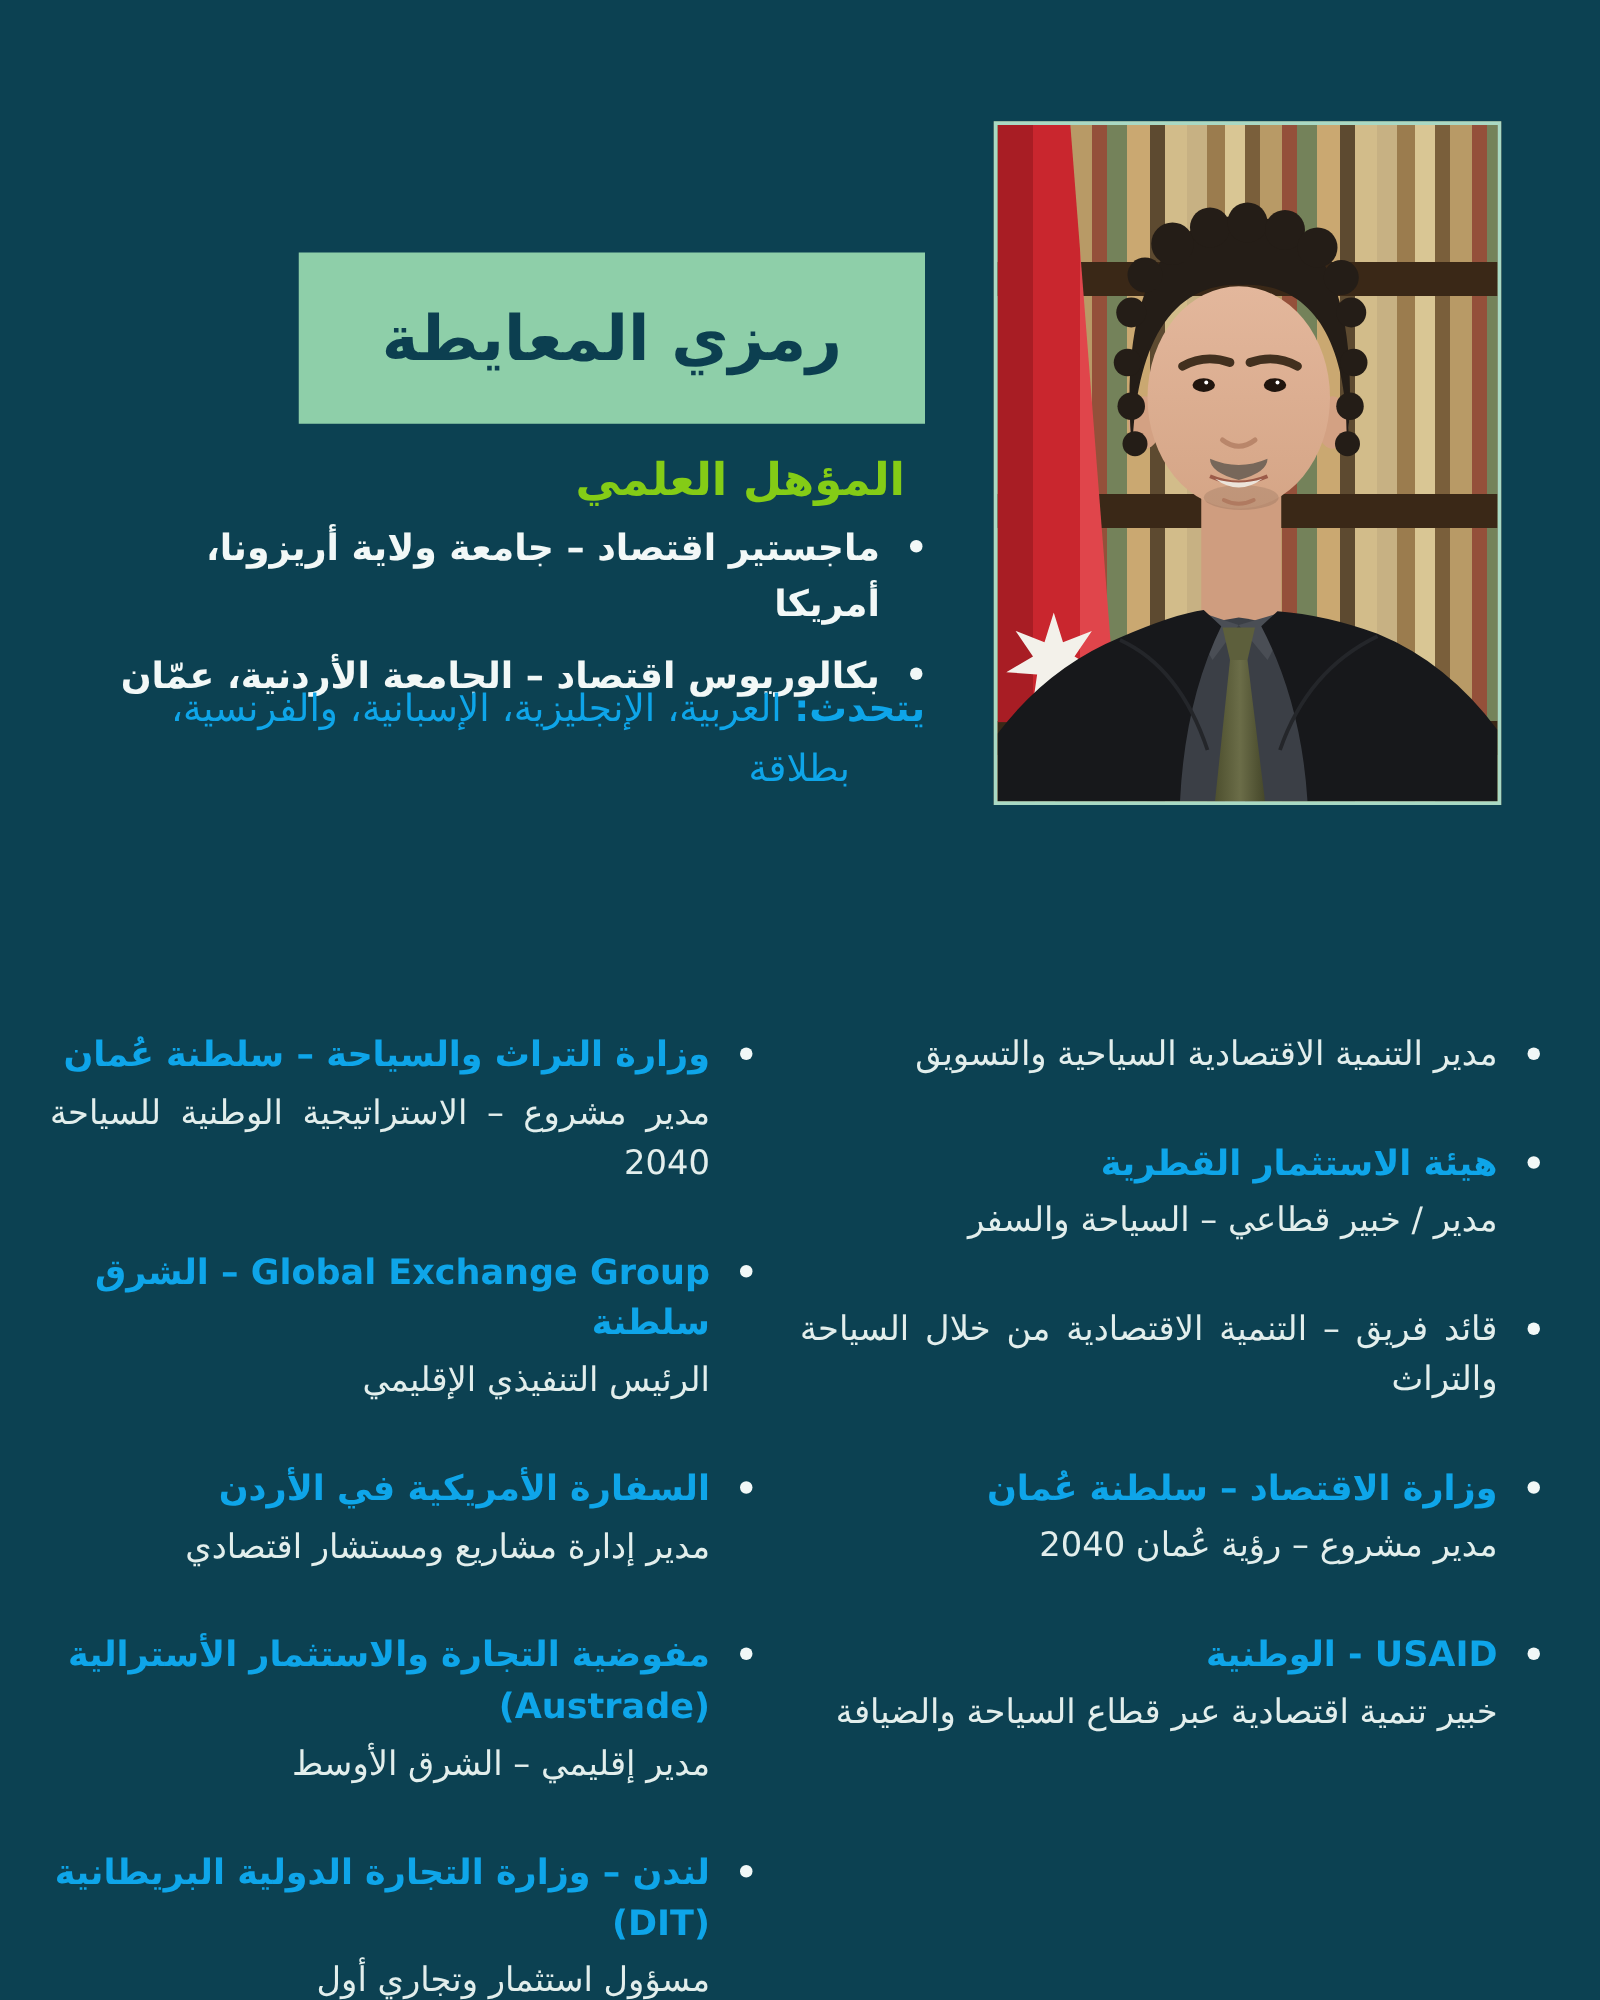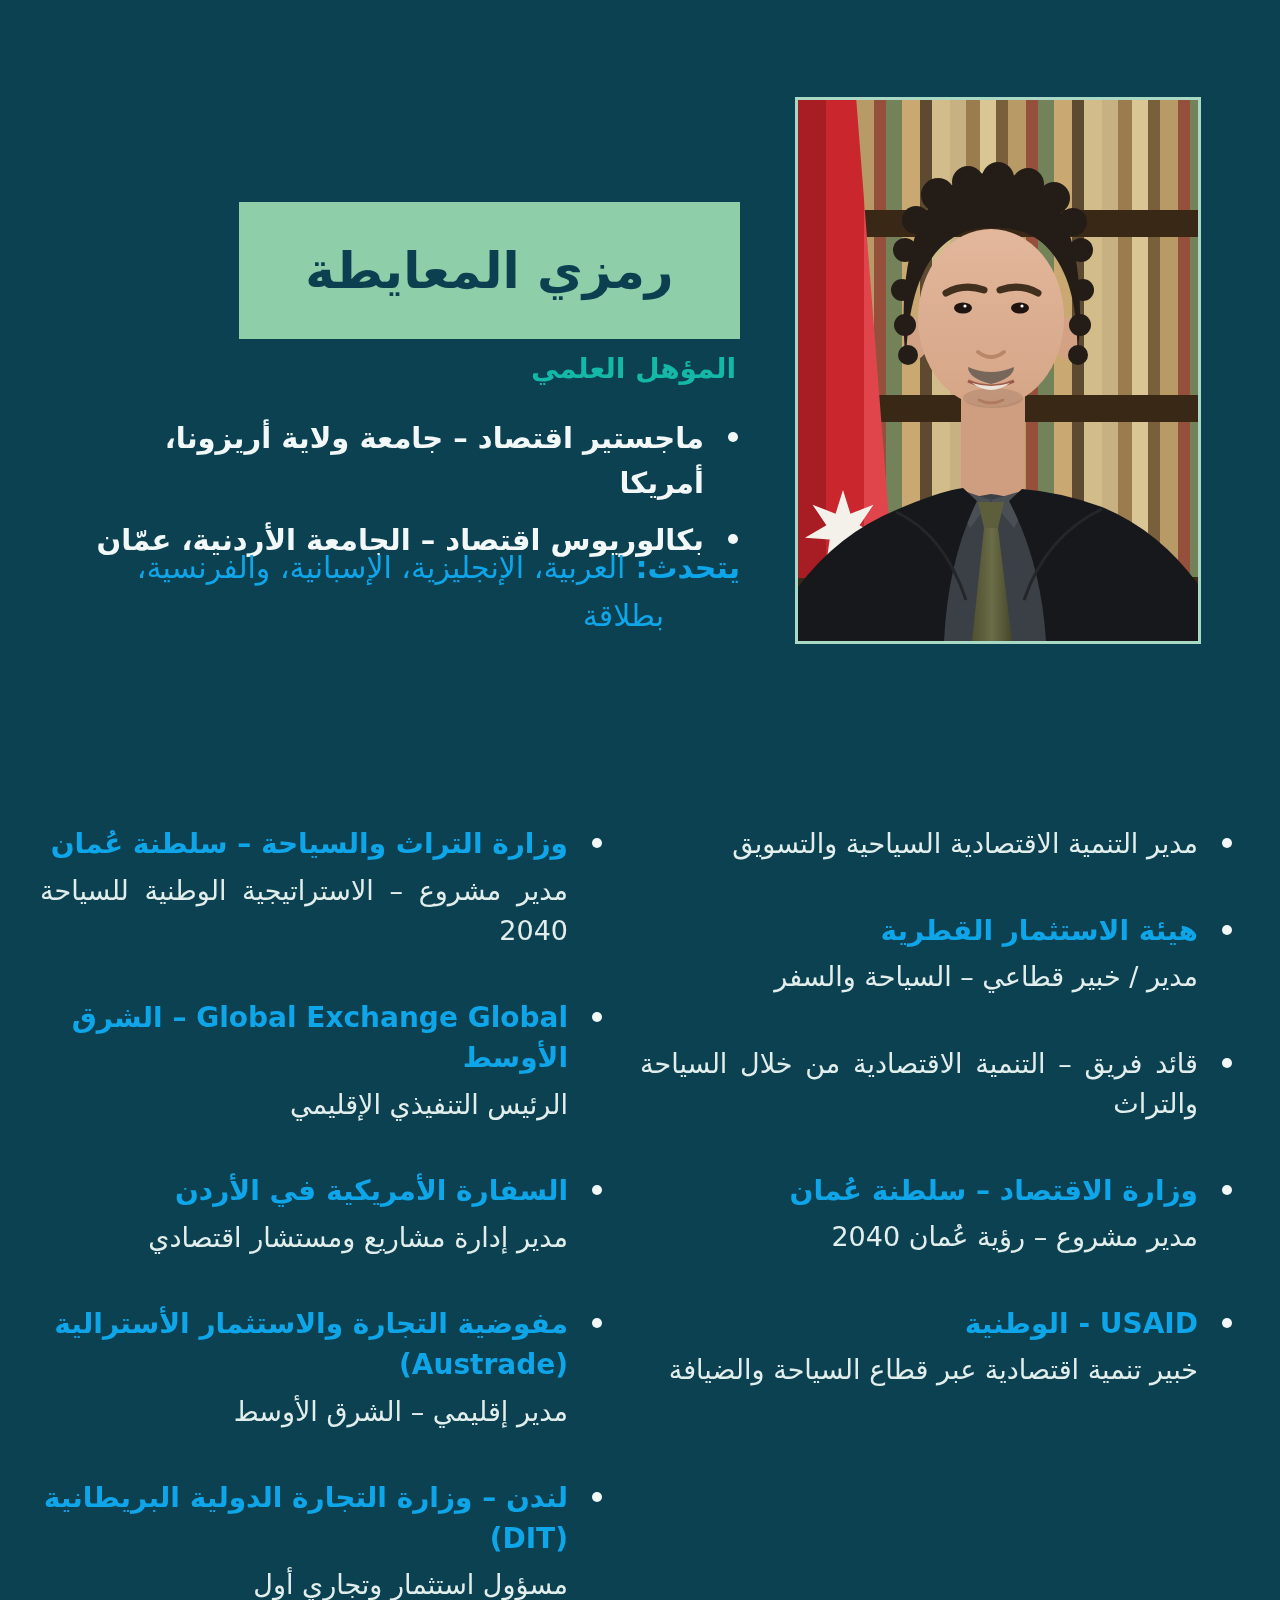--- a/index.html
+++ b/index.html
@@ -23,34 +23,34 @@
        rgba(59,40,23,0) 0 110px,#3a2817 110px 137px,rgba(59,40,23,0) 137px 295px,
        #3a2817 295px 322px,rgba(59,40,23,0) 322px 477px,#3a2817 477px 504px,
        rgba(30,20,10,.38) 504px 100%);}
   .flag{position:absolute;left:0;top:0;width:94px;height:478px;
         background:linear-gradient(90deg,#a81d24 0 30%,#c9262e 30% 70%,#e0454b 70% 100%);
         clip-path:polygon(0 0,62% 0,100% 96%,100% 100%,0 100%);}
   .flag-star{position:absolute;left:6px;top:390px;width:78px;height:78px;}
   .man{position:absolute;inset:0;width:100%;height:100%;}
 
   
-  .section-heading{position:absolute;margin:4px;color:#14b8a6;font-size:28px;font-weight:bold;}
+  .section-heading{position:absolute;margin:16px;color:#84cc16;font-size:36px;font-weight:bold;}
   #qual-heading{top:348px;right:540px;}
   #exp-heading{top:733px;left:0;right:0;text-align:center;}
 
   
   .qual-list{position:absolute;top:416px;right:540px;width:650px;margin:0;padding:0;list-style:none;}
   .qual-list li{position:relative;padding-right:36px;margin-bottom:12px;
                 font-size:29px;font-weight:bold;color:#f2f8f7;line-height:1.55;text-align:right;}
   .dot{position:absolute;right:2px;top:16px;width:10px;height:10px;border-radius:50%;background:#f2f8f7;}
 
   .langs{position:absolute;top:544px;right:540px;width:652px;margin:0;
          font-size:30px;color:#0ea5e9;line-height:1.6;text-align:right;}
   .langs .label{font-weight:bold;margin-left:10px;}
-  .langs .fluency{display:block;margin-right:76px;}
+  .langs .fluency{display:block;margin-right:60px;}
 
   
   .exp-col{position:absolute;top:824px;}
   #col-right{right:48px;width:592px;}
   #col-left{left:40px;width:562px;}
   .exp-item{position:relative;padding-right:34px;margin-bottom:46px;}
   .exp-item .dot{top:14px;right:0;}
   .exp-title{margin:0 0 6px 0;font-size:28px;font-weight:bold;color:#0ea5e9;line-height:1.45;text-align:right;}
   .exp-role{margin:0;font-size:27px;color:#e2eeec;line-height:1.5;text-align:justify;}
 </style>
@@ -182,21 +182,21 @@
   </div>
 
   <div class="exp-col" id="col-left">
     <div class="exp-item">
       <span class="dot"></span>
       <div class="exp-title">وزارة التراث والسياحة – سلطنة عُمان</div>
       <p class="exp-role">مدير مشروع – الاستراتيجية الوطنية للسياحة 2040</p>
     </div>
     <div class="exp-item">
       <span class="dot"></span>
-      <div class="exp-title">Global Exchange Global – الشرق الأوسط</div>
+      <div class="exp-title">Global Exchange Group – الشرق سلطنة</div>
       <p class="exp-role">الرئيس التنفيذي الإقليمي</p>
     </div>
     <div class="exp-item">
       <span class="dot"></span>
       <div class="exp-title">السفارة الأمريكية في الأردن</div>
       <p class="exp-role">مدير إدارة مشاريع ومستشار اقتصادي</p>
     </div>
     <div class="exp-item">
       <span class="dot"></span>
       <div class="exp-title">مفوضية التجارة والاستثمار الأسترالية (Austrade)</div>

